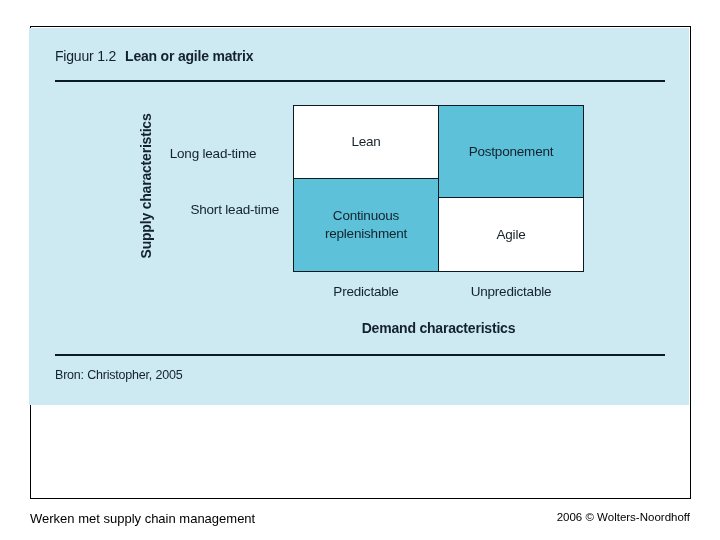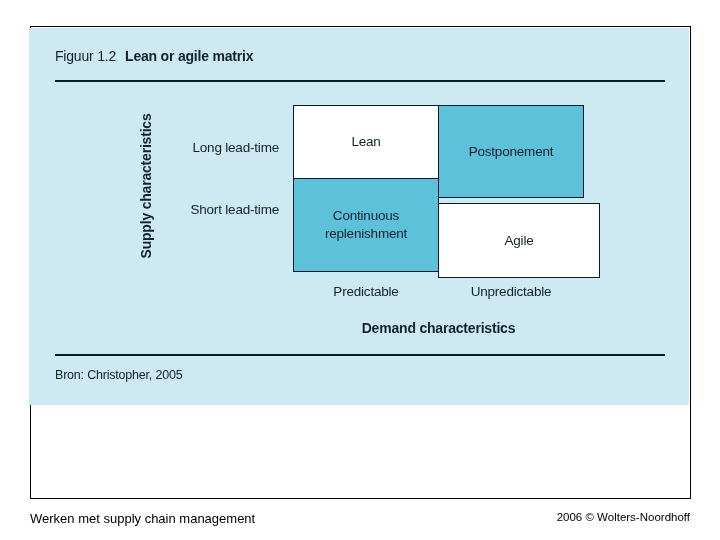--- a/index.html
+++ b/index.html
@@ -56,37 +56,37 @@
     transform: translate(-50%, -50%) rotate(-90deg);
     font-weight: bold; font-size: 14px; letter-spacing: -0.2px;
     white-space: nowrap;
   }
 
   .row-label {
     position: absolute; left: 118px; width: 132px;
     text-align: right; font-size: 13.5px; letter-spacing: -0.2px;
     white-space: nowrap;
   }
-  .row-label-top { top: 112px; }
+  .row-label-top { top: 118px; text-align: center; }
   .row-label-bottom { top: 174px; }
 
   .cell {
     position: absolute;
     border: 1.5px solid var(--line-color);
     display: flex; align-items: center; justify-content: center;
     text-align: center;
     font-size: 13.5px; letter-spacing: -0.2px; line-height: 1.3;
     padding: 2px 14px;
   }
   .cell-plain { background: var(--quadrant-plain); }
   .cell-fill  { background: var(--quadrant-fill); }
   .cell-lean  { left: 264px; top: 77px;  width: 146px; height: 74px; }
   .cell-post  { left: 409px; top: 77px;  width: 146px; height: 93px; }
   .cell-cont  { left: 264px; top: 150px; width: 146px; height: 94px; }
-  .cell-agile { left: 409px; top: 175px; width: 162px; height: 75px; }
+  .cell-agile { left: 409px; top: 169px; width: 146px; height: 75px; }
 
   .col-label {
     position: absolute; top: 256px;
     text-align: center; font-size: 13.5px; letter-spacing: -0.2px;
     white-space: nowrap;
   }
   .col-label-left  { left: 264px; width: 146px; }
   .col-label-right { left: 409px; width: 146px; }
 
   .x-axis-title {

